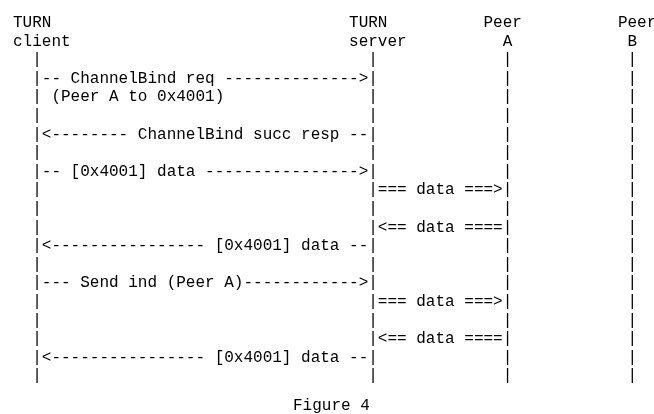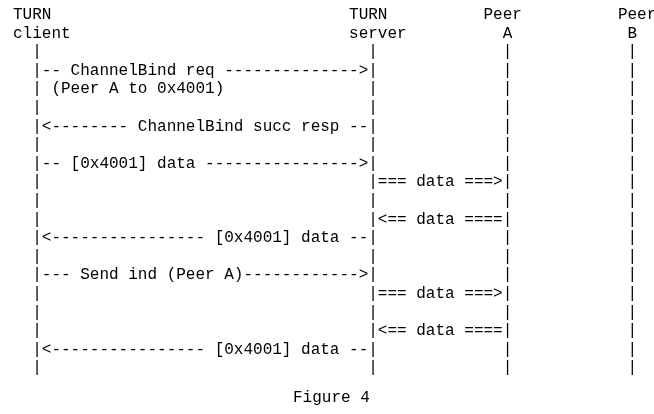--- a/index.html
+++ b/index.html
@@ -9,21 +9,21 @@
   }
   .page {
     position: relative;
     width: 654px;
     height: 414px;
     background: #ffffff;
     overflow: hidden;
   }
   pre.diagram {
     margin: 0;
-    padding: 6px 0 0 13px;
+    padding: 14px 0 0 13px;
     font-family: "Liberation Mono", "DejaVu Sans Mono", monospace;
     font-size: 16px;
     line-height: 18.6px;
     color: #000000;
     white-space: pre;
   }
   pre.caption {
     margin: 11px 18px 0 0;
     padding: 0 0 0 293px;
     font-family: "Liberation Mono", "DejaVu Sans Mono", monospace;

